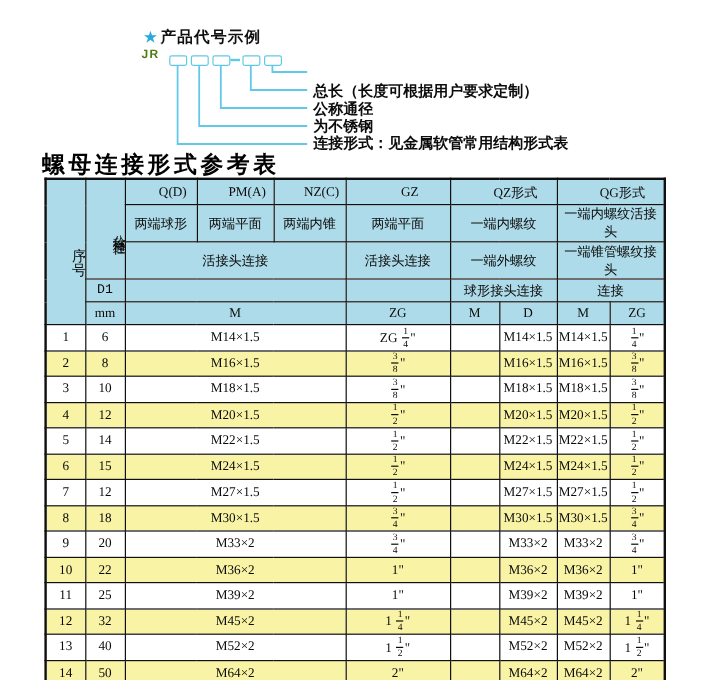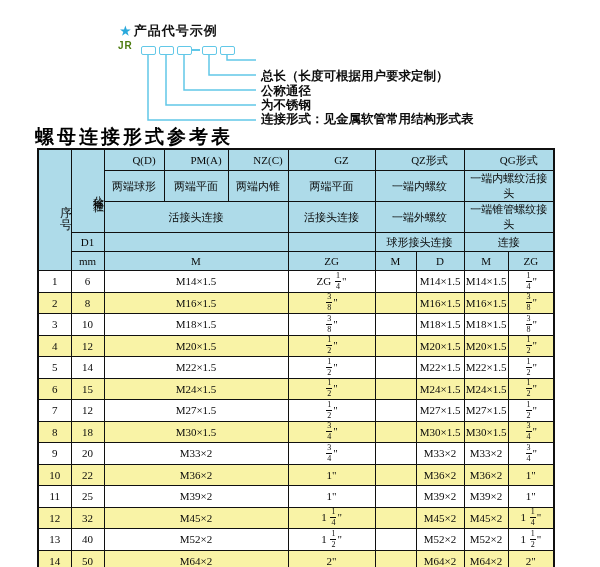--- a/index.html
+++ b/index.html
@@ -29,21 +29,21 @@
     border-collapse:collapse;table-layout:fixed;width:517px;
     font-family:"Liberation Serif","DejaVu Serif",serif;
     font-size:11px;color:#0a0a0a;
   }
   table.ref td{border:1px solid #101010;text-align:center;vertical-align:middle;padding:0 1px;overflow:hidden;}
   table.ref{border:2px solid #101010;}
   thead td{background:#aedbe9;}
   thead tr.h1 td{height:20px;padding-left:21px;}
   thead tr.h2 td{height:23px;}
   thead tr.h3 td{height:22px;}
-  thead tr.h4 td{height:18px;}
+  thead tr.h4 td{height:18px;font-family:Liberation Mono, monospace;}
   thead tr.h5 td{height:18px;margin-left:40px;}
   tbody td{height:20.5px;background:#ffffff;}
   tbody tr:nth-child(even) td{background:#f9f3a6;}
   .vert{
     writing-mode:vertical-lr;text-orientation:upright;
     margin:0 auto;line-height:1;
   }
   .vert-xh{letter-spacing:14px;font-size:12px;}
   .vert-gc{letter-spacing:2px;font-size:11px;}
   

